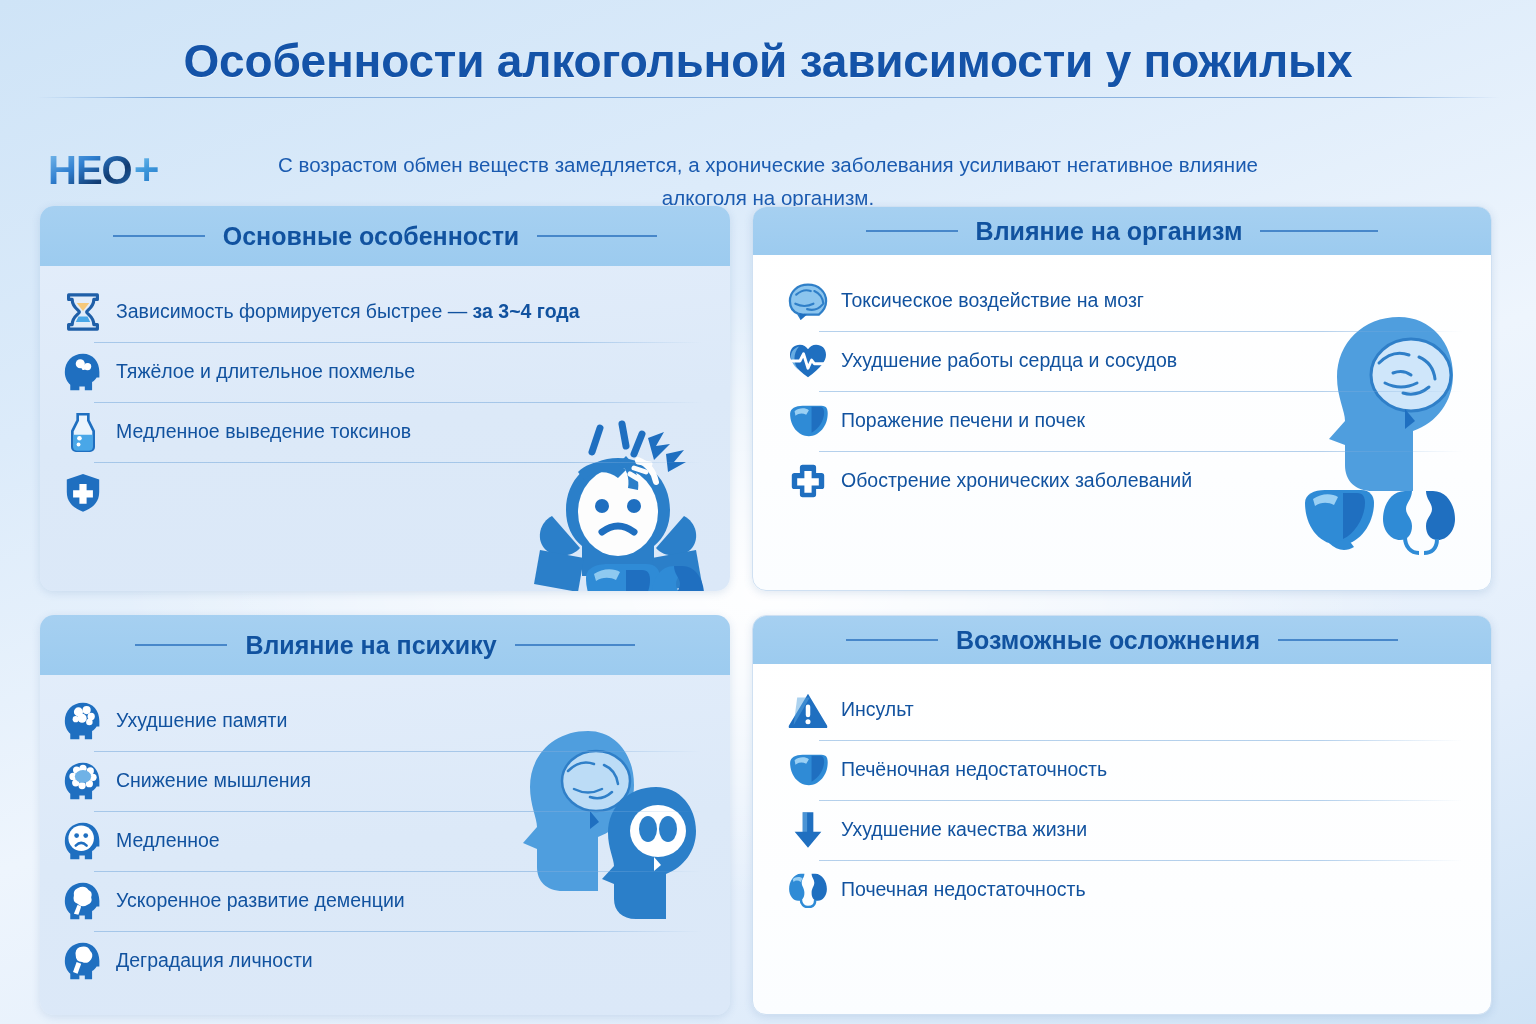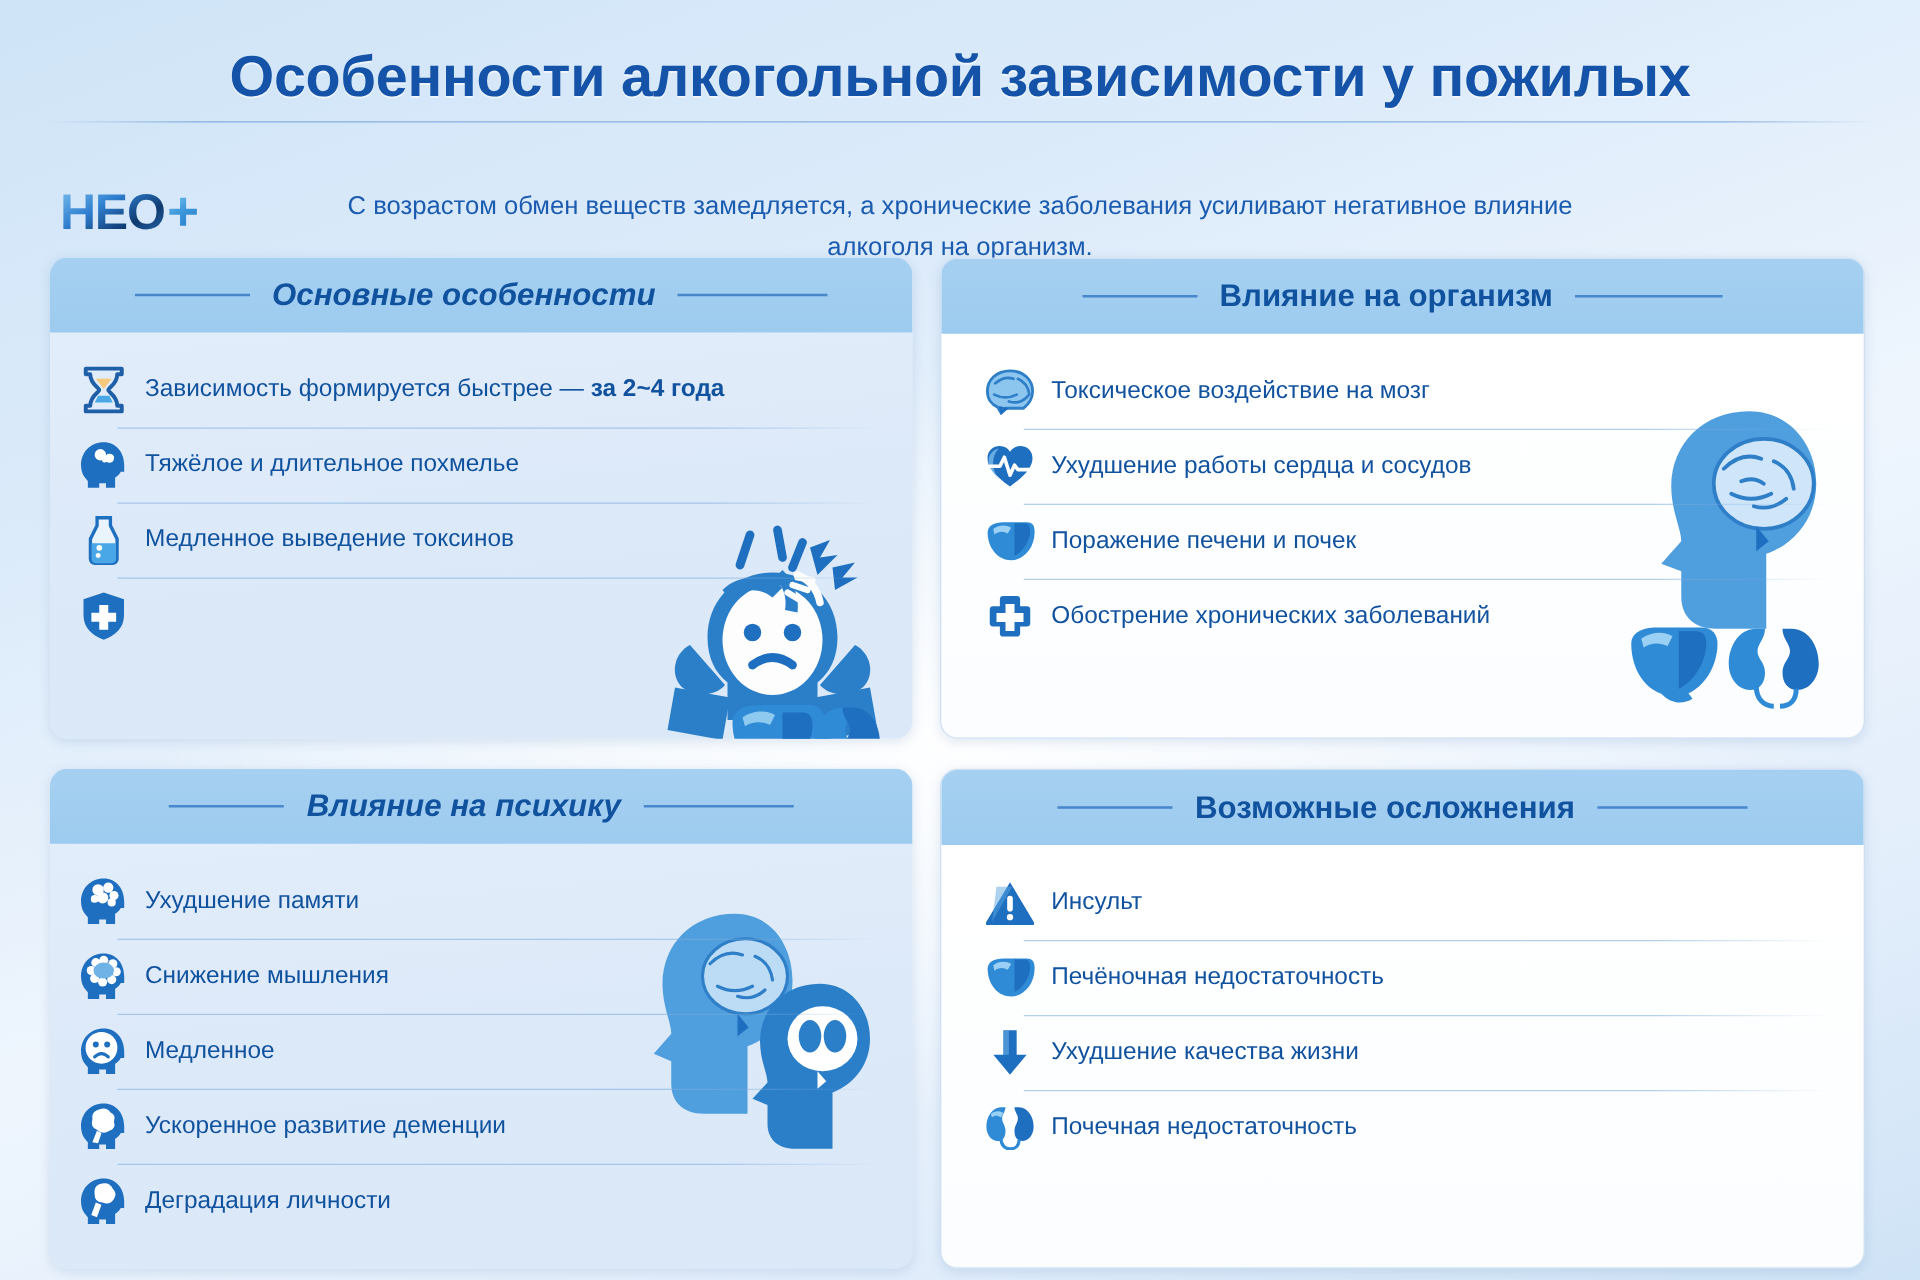--- a/index.html
+++ b/index.html
@@ -109,28 +109,28 @@
   .card.c1 { left: 40px;  top: 0px;   width: 690px;  height: 385px; }
   .card.c2 { left: 752px; top: 0px;   width: 740px;  height: 385px; }
   .card.c3 { left: 40px;  top: 409px; width: 690px;  height: 400px; }
   .card.c4 { left: 752px; top: 409px; width: 740px;  height: 400px; }
 
   .card-tint-blue  { background: linear-gradient(175deg, #e4eefb 0%, #dce9f8 55%, #dbe8f8 100%); }
   .card-tint-white { background: linear-gradient(180deg, #ffffff 0%, #fdfeff 70%, #fbfdff 100%);
                      border: 1px solid #cfe0f2; }
 
   .card-header {
-    height: 60px;
+    height: 48px;
     background: linear-gradient(180deg, #a6d0f1 0%, #9ccbef 100%);
     display: flex;
     align-items: center;
     justify-content: center;
     gap: 18px;
   }
-  .card.c3 .card-header, .card.c1 .card-header { height: 60px; font-style: italic; }
+  .card.c3 .card-header, .card.c1 .card-header { height: 60px; }
 
   .hdr-rule { height: 2px; background: #2a6fbd; opacity: 0.75; flex: 0 0 auto; }
   .hdr-rule.left  { width: 92px; }
   .hdr-rule.right { width: 120px; }
   .card.c2 .hdr-rule.left  { width: 92px; }
   .card.c2 .hdr-rule.right { width: 118px; }
 
   .card-title {
     font-size: 25px;
     font-weight: bold;
@@ -253,21 +253,21 @@
       <div class="items">
 
         <div class="item">
           <span class="item-icon">
             <svg viewBox="0 0 40 44" width="36" height="40">
               <path d="M4 3 h32 v5 h-4 c0 9 -8 12 -8 14 s8 5 8 14 h4 v5 h-32 v-5 h4 c0 -9 8 -12 8 -14 s-8 -5 -8 -14 h-4 z" fill="none" stroke="#1f5fa8" stroke-width="3.5" stroke-linejoin="round"></path>
               <path d="M13 12 h14 l-7 9 z" fill="#f5c87a"></path>
               <path d="M12 33 h16 l-3 -6 h-10 z" fill="#49a7e8"></path>
             </svg>
           </span>
-          <span class="item-label"><span>Зависимость формируется быстрее — </span><b>за 2~4 года</b></span>
+          <span class="item-label"><span>Зависимость формируется быстрее — </span><b>за 3~4 года</b></span>
         </div>
 
         <div class="item">
           <span class="item-icon">
             <svg viewBox="0 0 44 44" width="40" height="40">
               <path d="M22 2 C10 2 2 11 2 22 c0 7 3 11 6 14 l0 6 l10 0 l0 -4 l6 0 l0 4 l8 0 l0 -9 c2 -1 4 -3 5 -5 l3 0 l0 -6 c0 -11 -7 -20 -18 -20 z" fill="#1f6fc0"></path>
               <circle cx="19" cy="13" r="5" fill="#ffffff"></circle>
               <circle cx="27" cy="16" r="4" fill="#ffffff"></circle>
               <rect x="20" y="14" width="11" height="5" rx="2.5" fill="#ffffff" transform="rotate(-18 25 16)"></rect>
             </svg>

